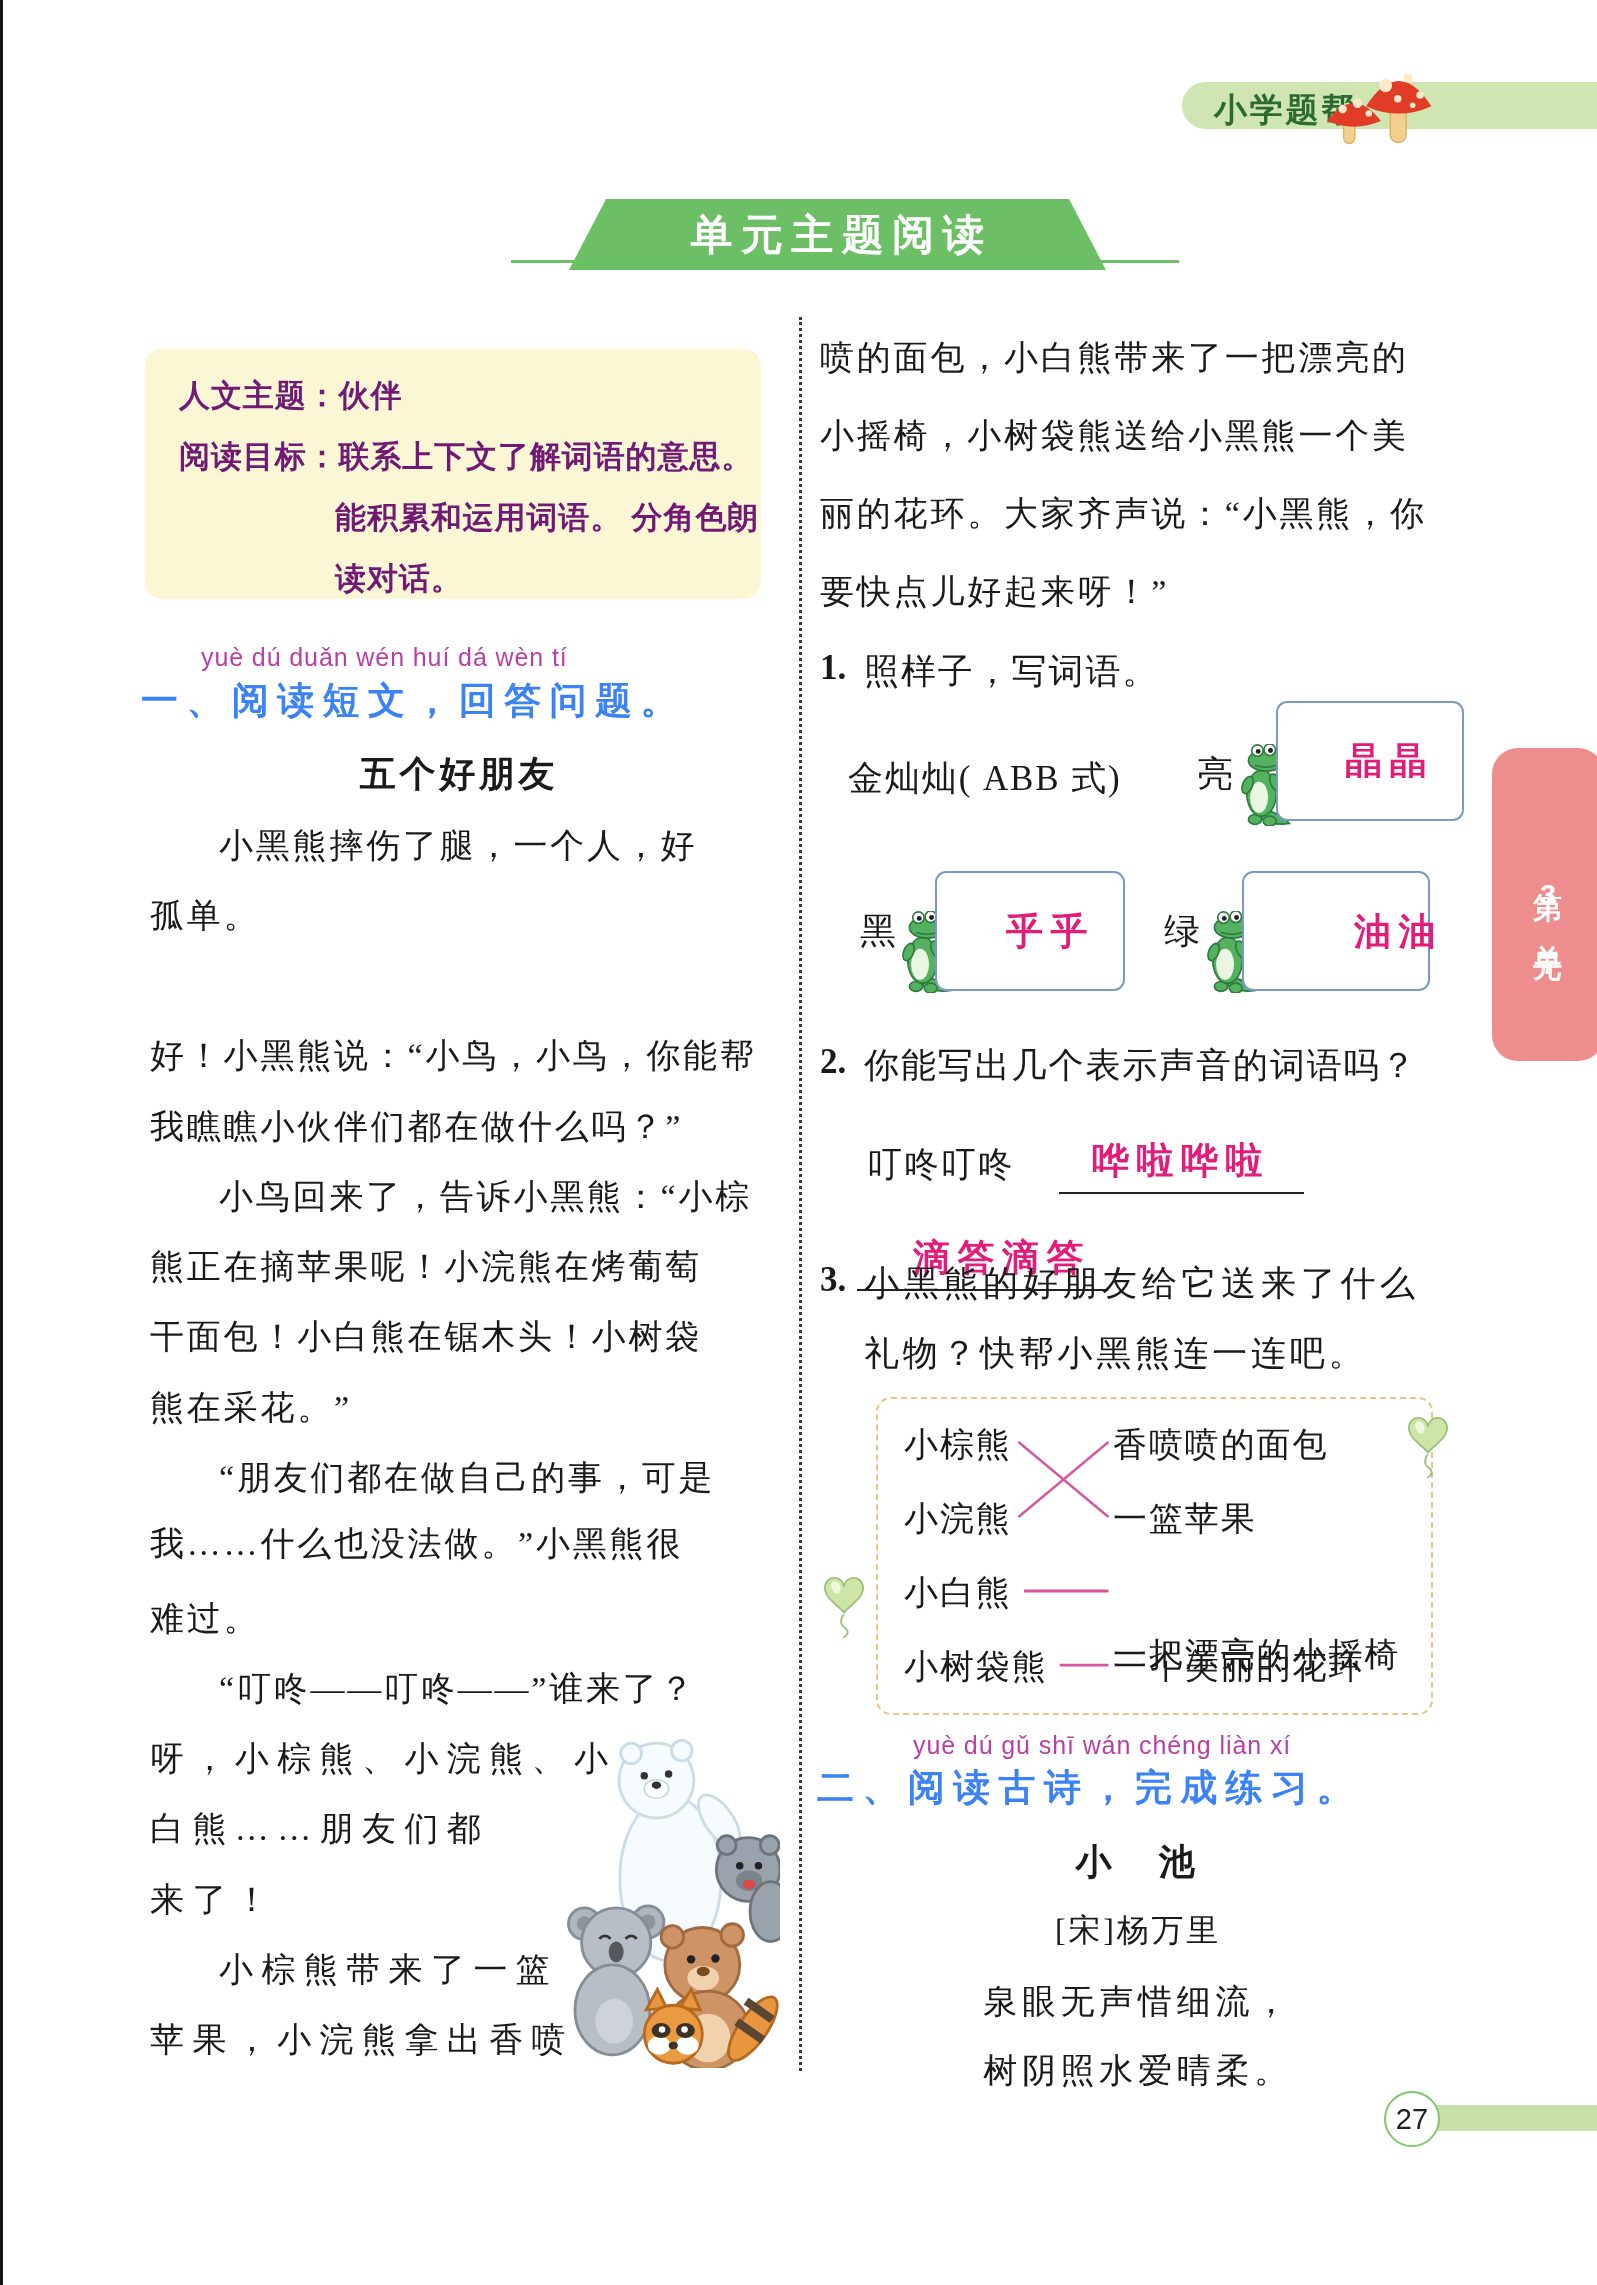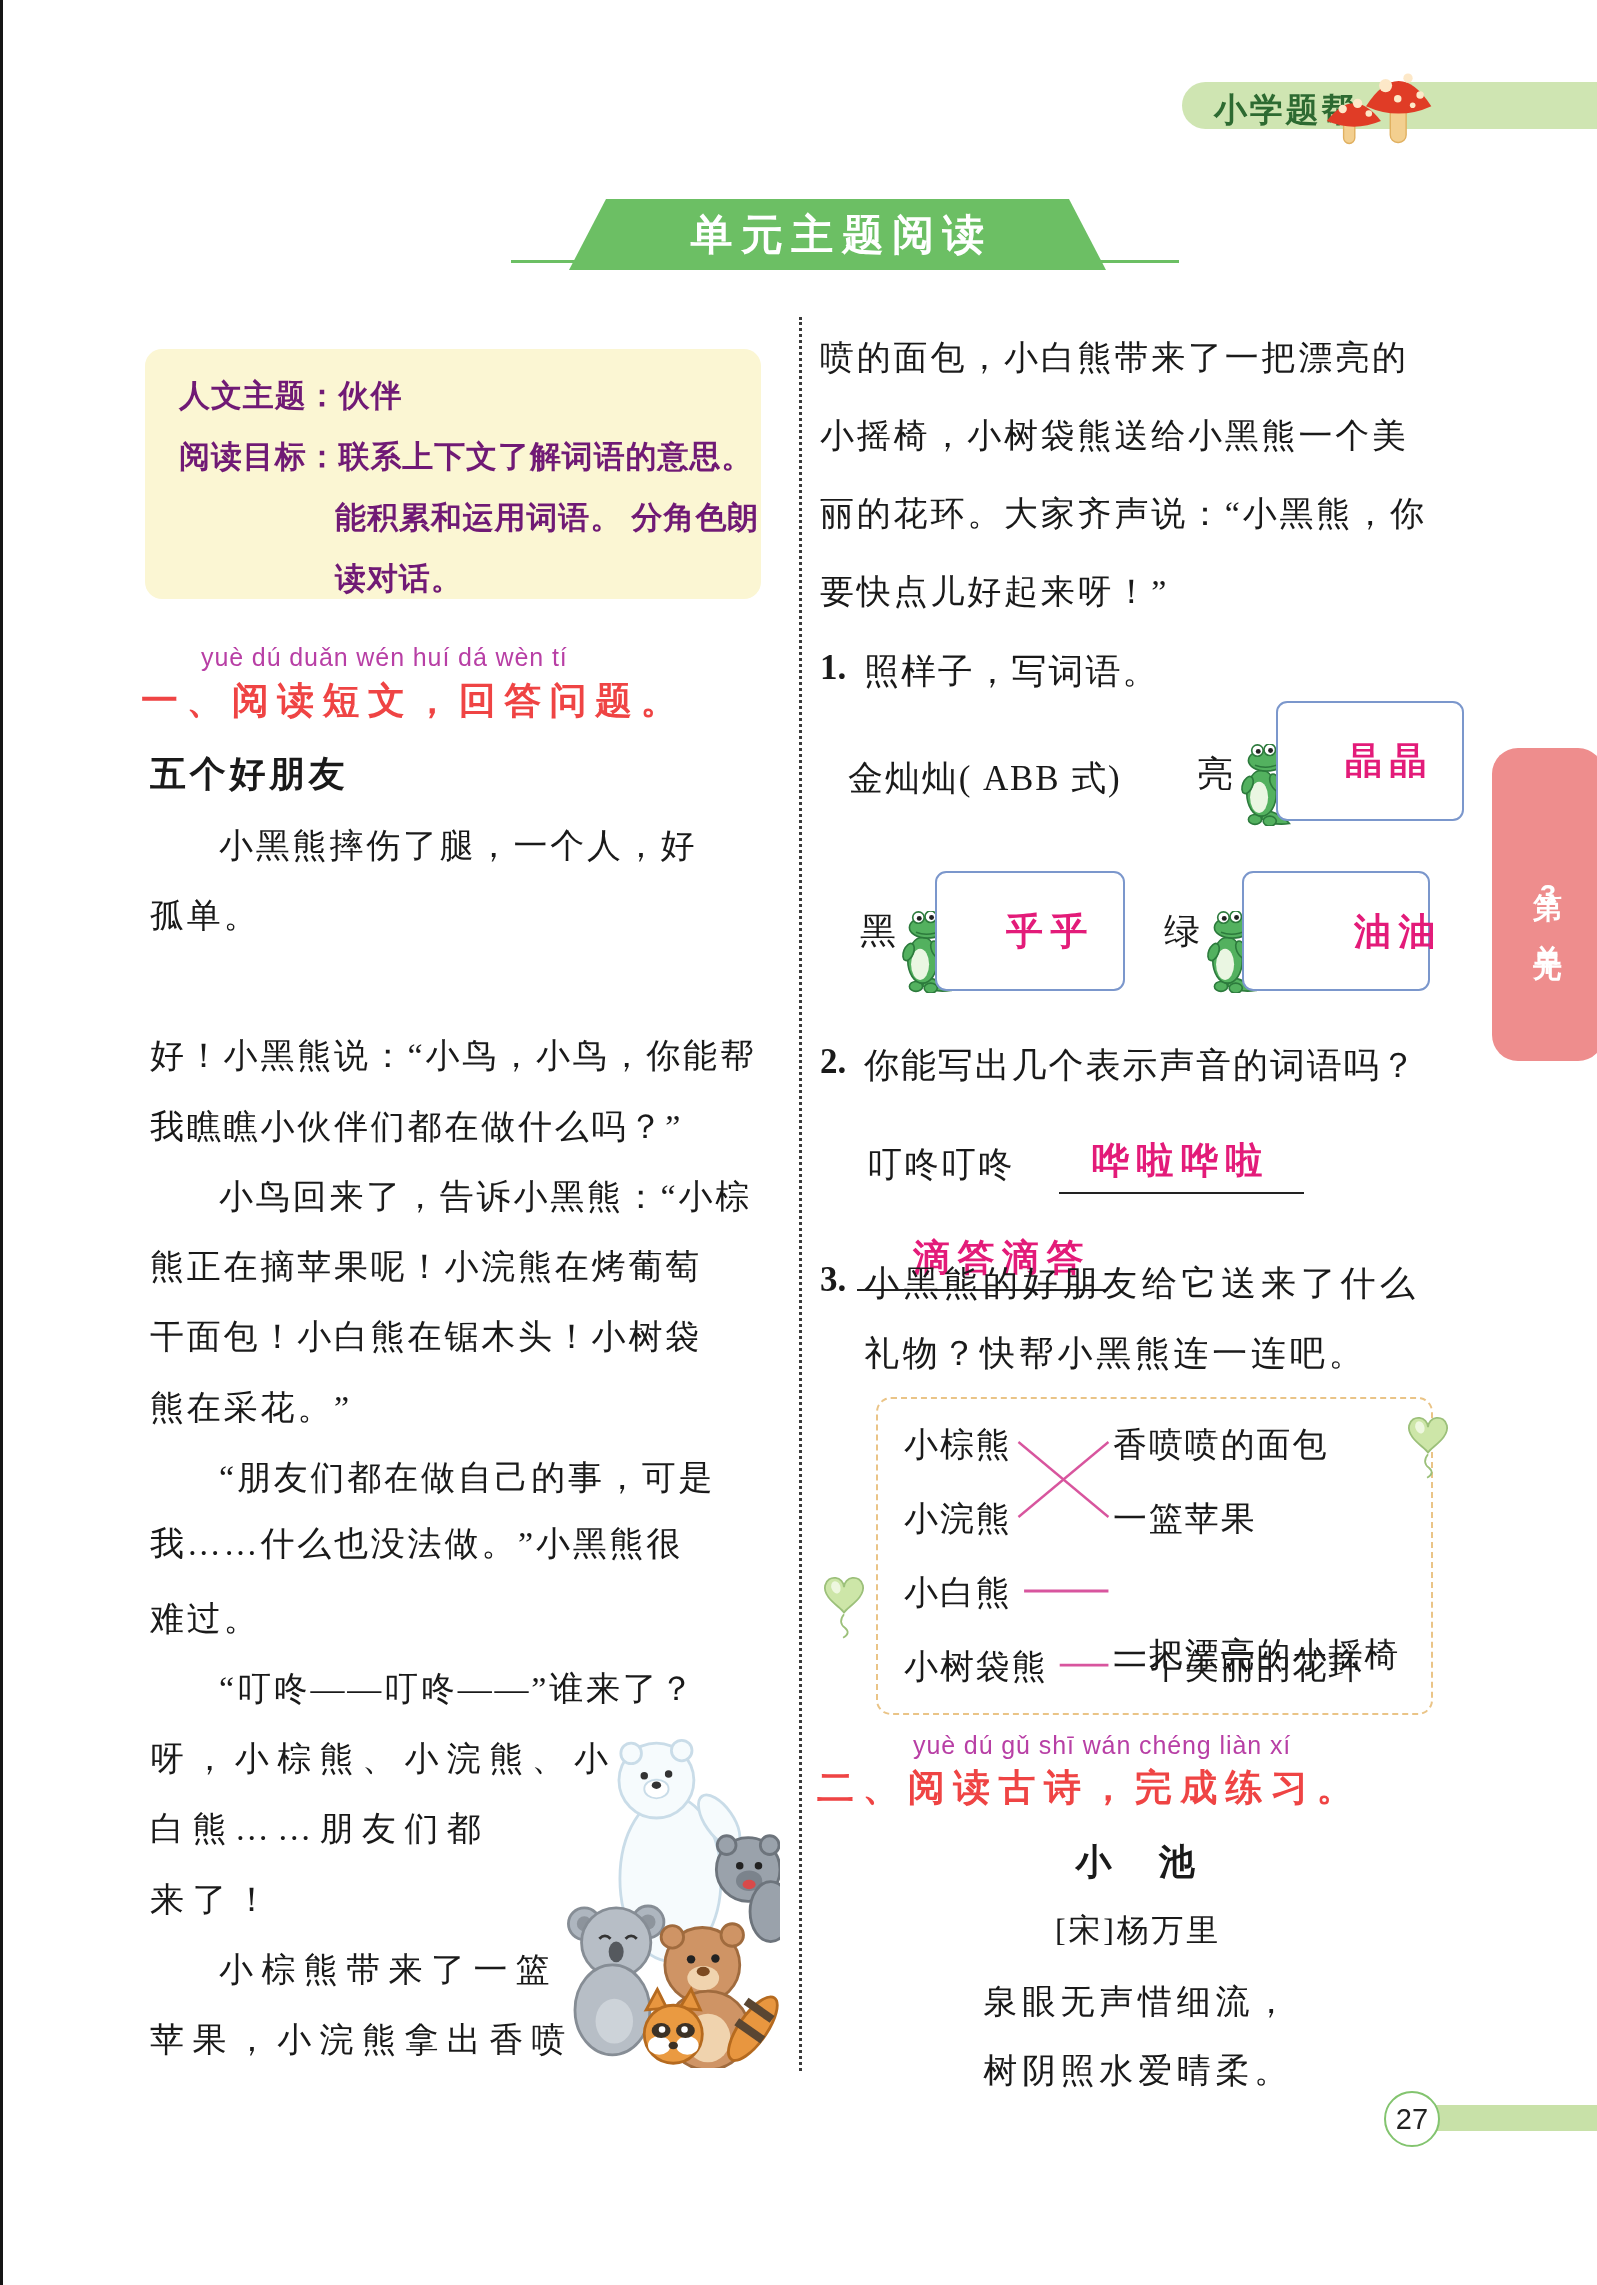--- a/index.html
+++ b/index.html
@@ -27,23 +27,23 @@
 
   
   .info-box{left:145px;top:349px;width:616px;height:250px;background:#fbf6d3;border-radius:17px;}
   .info-line{position:absolute;left:34px;width:562px;font-family:"Liberation Sans","DejaVu Sans",sans-serif;
              font-weight:bold;font-size:31px;color:#701a75;letter-spacing:0.9px;white-space:nowrap;}
   .info-indent{padding-left:156px;}
 
   .pinyin{font-family:"Liberation Sans","DejaVu Sans",sans-serif;font-size:25px;color:#b83fa5;
           letter-spacing:0.9px;white-space:nowrap;}
   .sec-head{font-family:"Liberation Sans","DejaVu Sans",sans-serif;font-weight:bold;font-size:37px;
-            color:#ef4444;letter-spacing:8.4px;white-space:nowrap;}
-
-  .story-title{left:150px;top:750px;width:618px;text-align:left;font-weight:bold;font-size:36px;
+            color:#3b82f6;letter-spacing:8.4px;white-space:nowrap;}
+
+  .story-title{left:150px;top:750px;width:618px;text-align:center;font-weight:bold;font-size:36px;
                letter-spacing:3.7px;}
   .s-line{left:150px;width:620px;font-size:34px;letter-spacing:2.8px;white-space:nowrap;}
   .s-ind{text-indent:69px;}
   .s-narrow{width:422px;letter-spacing:8.4px;}
   .r-line{left:820px;width:641px;font-size:34px;letter-spacing:2.8px;white-space:nowrap;}
 
   .divider{left:799px;top:317px;height:1754px;border-left:3.7px dotted #3a3a3a;width:0;}
 
   .q-num{font-family:"Liberation Serif","DejaVu Serif",serif;font-weight:bold;font-size:35px;}
   .q-text{font-size:35px;letter-spacing:1.9px;white-space:nowrap;}

